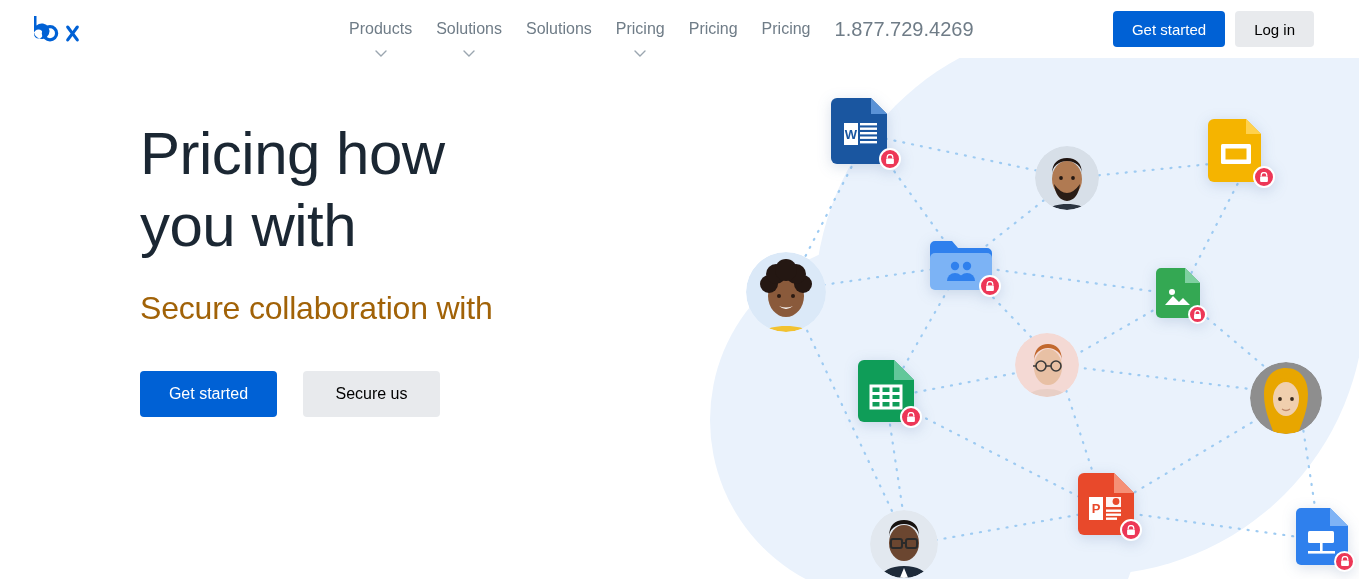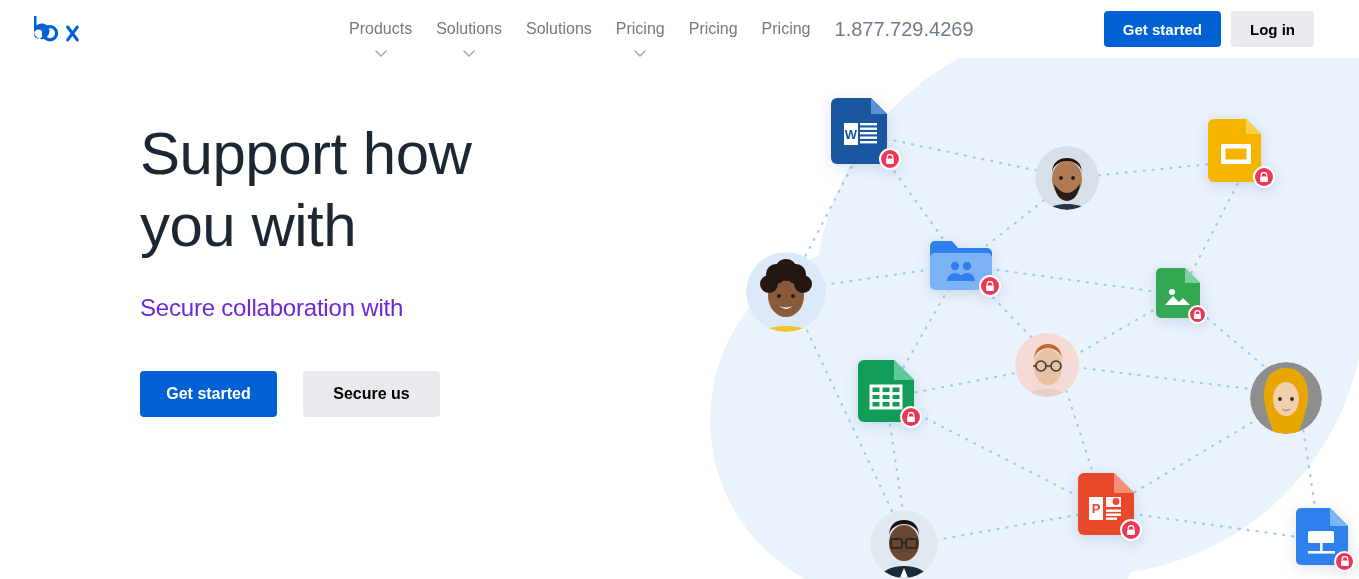--- a/index.html
+++ b/index.html
@@ -37,39 +37,39 @@
   .nav-item .lbl { display: block; }
   .nav-item .chev { margin-top: 3px; opacity: .85; }
   .nav-phone {
     margin-top: 19px; padding: 0 12px;
     color: #6f7c87; font-size: 20px; line-height: 20px; white-space: nowrap; cursor: pointer;
   }
 
   .header-actions { position: absolute; right: 45px; top: 11px; display: flex; gap: 10px; align-items: center; }
   .btn {
     display: inline-flex; align-items: center; justify-content: center;
-    font-size: 15px; font-weight: bold;
+    font-size: 15px; font-weight: normal;
     border: none; border-radius: 4px; cursor: pointer;
     white-space: nowrap;
     font-family: "Liberation Sans", sans-serif;
   }
   .btn-primary { background: #0061d5; color: #fff; }
   .btn-ghost   { background: #e8eaed; color: #000000; }
   .hdr-btn { height: 36px; padding: 0 19px; }
 
   
   .hero-text { position: absolute; left: 140px; top: 118px; width: 620px; z-index: 30; }
   .hero-title {
     font-size: 60px; line-height: 72px; font-weight: normal;
     color: #1b2733; letter-spacing: -0.5px;
   }
   .hero-sub {
     margin-top: 22px;
-    font-size: 24px; line-height: 48px; font-weight: normal;
-    color: #6d28d9; letter-spacing: -0.2px;
+    font-size: 32px; line-height: 48px; font-weight: normal;
+    color: #a16207; letter-spacing: -0.2px;
   }
   .hero-btns { margin-top: 39px; display: flex; gap: 26px; }
   .hero-btn { height: 46px; padding: 0 24px; font-size: 16px; border-radius: 4px; min-width: 137px; }
 
   
   .illustration { position: absolute; left: 690px; top: 0; width: 669px; height: 579px; z-index: 10; }
   .illustration svg.net { position: absolute; inset: 0; width: 669px; height: 579px; }
 
   
   .filecard { position: absolute; filter: drop-shadow(0 3px 7px rgba(30,70,130,.17)); }
@@ -146,21 +146,21 @@
     </nav>
 
     <div class="header-actions">
       <button class="btn btn-primary hdr-btn">Get started</button>
       <button class="btn btn-ghost hdr-btn">Log in</button>
     </div>
   </div>
 
   <div class="hero-text">
     <h1 class="hero-title">
-      <span>Support how</span><br>
+      <span>Pricing how</span><br>
       <span>you with</span>
     </h1>
     <p class="hero-sub">
       <span>Secure collaboration with</span><br>
     </p>
     <div class="hero-btns">
       <button class="btn btn-primary hero-btn">Get started</button>
       <button class="btn btn-ghost hero-btn">Secure us</button>
     </div>
   </div>

